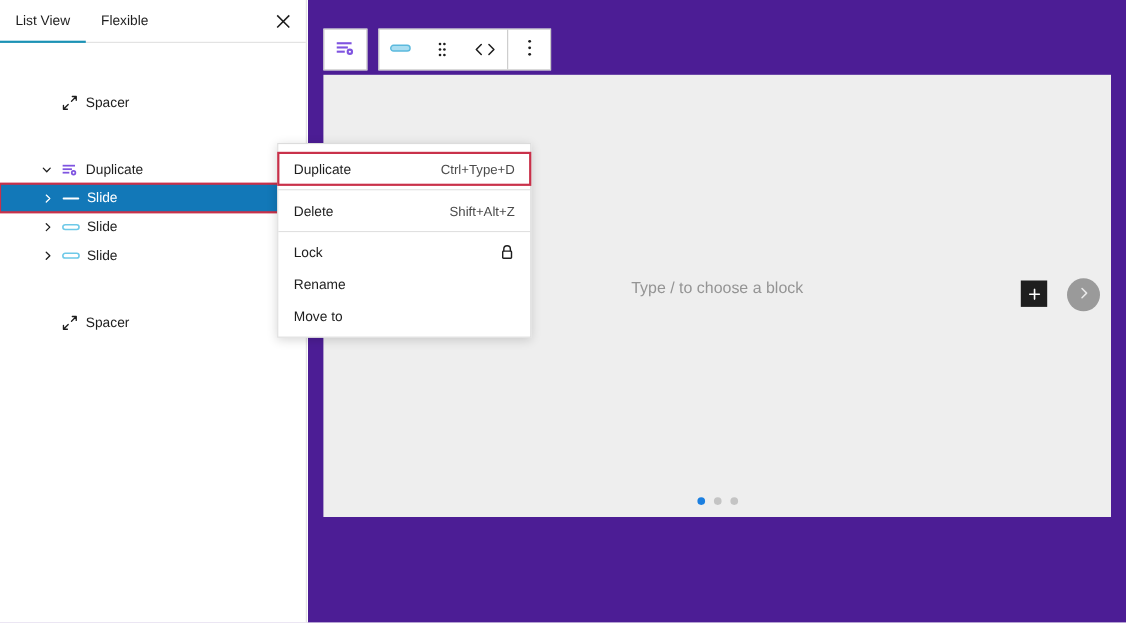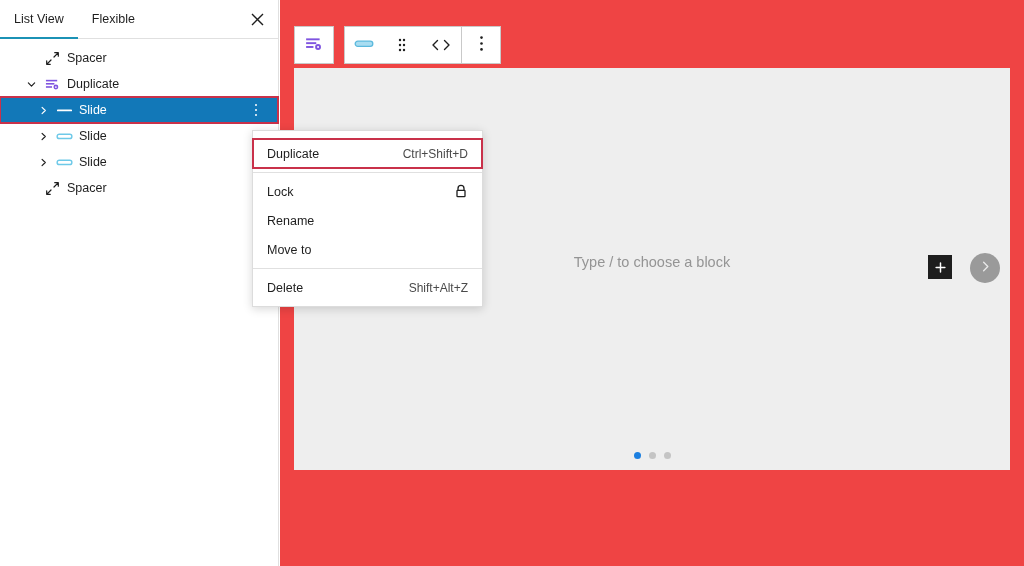--- a/index.html
+++ b/index.html
@@ -121,29 +121,29 @@
     cursor: pointer;
   }
   .row-ellipsis i {
     display: block;
     width: 2.5px; height: 2.5px;
     border-radius: 50%;
     background: #ffffff;
   }
 
   
-  .lvl0 { padding-left: 21px; }
+  .lvl0 { padding-left: 32px; margin-top: 35px; }
   .lvl1 { padding-left: 33px; }
 
   
   #editor {
     position: absolute;
     left: 280px; top: 0;
     right: 0; bottom: 0;
-    background: #ef4444;
+    background: #4c1d95;
   }
   #toolbar-wrap {
     position: absolute;
     left: 14px;
     top: 26px;
     display: flex;
     align-items: stretch;
     gap: 10px;
   }
   .tb-group {
@@ -464,21 +464,28 @@
       <span></span>
     </div>
   </div>
 </div>
 
 <div id="ctx-menu">
 
   <div class="menu-group">
     <div class="menu-item highlighted">
       <span class="mi-label">Duplicate</span>
-      <span class="mi-short">Ctrl+Shift+D</span>
+      <span class="mi-short">Ctrl+Type+D</span>
+    </div>
+  </div>
+
+  <div class="menu-group">
+    <div class="menu-item">
+      <span class="mi-label">Delete</span>
+      <span class="mi-short">Shift+Alt+Z</span>
     </div>
   </div>
 
   <div class="menu-group">
     <div class="menu-item">
       <span class="mi-label">Lock</span>
       <span class="mi-icon">
         <svg width="14" height="15" viewBox="0 0 14 15" aria-hidden="true">
           <path d="M4 6.3 V4.4 a3 3 0 0 1 6 0 V6.3" stroke="#1e1e1e" stroke-width="1.3" fill="none"></path>
           <rect x="3" y="6.3" width="8" height="6.4" rx="0.7" fill="none" stroke="#1e1e1e" stroke-width="1.3"></rect>
@@ -488,20 +495,13 @@
     <div class="menu-item">
       <span class="mi-label">Rename</span>
       <span class="mi-short"></span>
     </div>
     <div class="menu-item">
       <span class="mi-label">Move to</span>
       <span class="mi-short"></span>
     </div>
   </div>
 
-  <div class="menu-group">
-    <div class="menu-item">
-      <span class="mi-label">Delete</span>
-      <span class="mi-short">Shift+Alt+Z</span>
-    </div>
-  </div>
-
 </div>
 
 </body></html>

